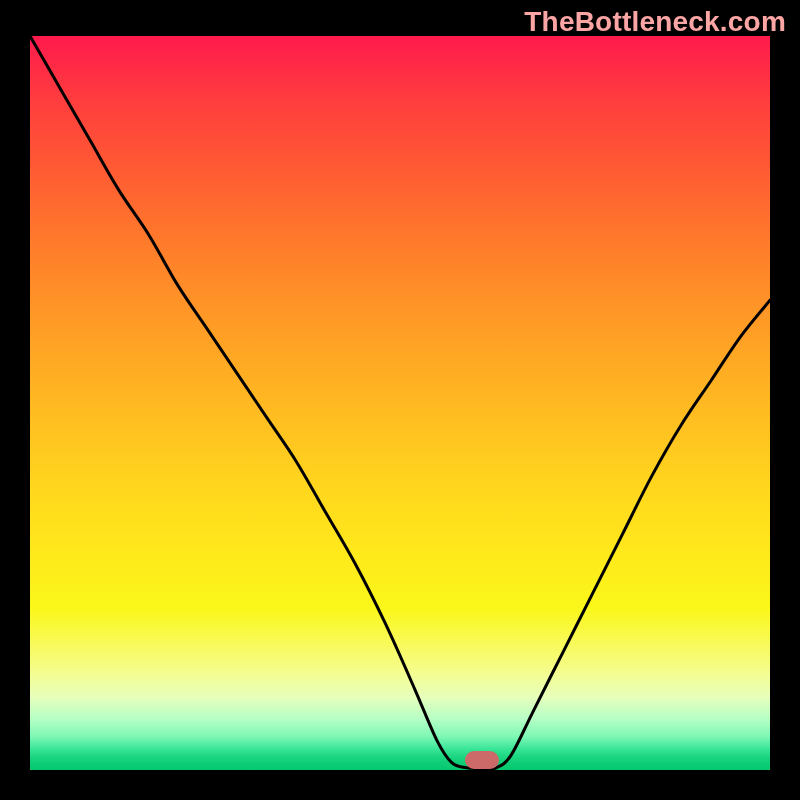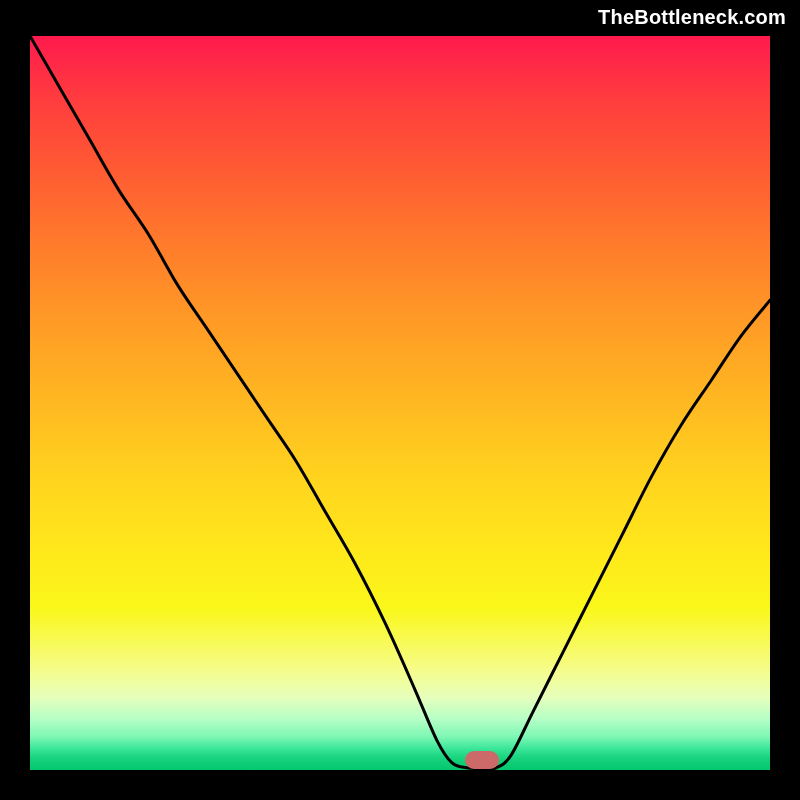--- a/index.html
+++ b/index.html
@@ -2,22 +2,22 @@
 <html><head>
 <meta charset="utf-8">
 <style>
   * { margin: 0; padding: 0; box-sizing: border-box; }
   html, body { width: 800px; height: 800px; overflow: hidden; background: #000; }
   .stage { position: relative; width: 800px; height: 800px; background: #000; }
   .watermark {
     position: absolute;
     top: 6px; right: 14px;
     font-family: Arial, Helvetica, sans-serif;
-    font-size: 20px;
-    color: #ffffff;
+    font-size: 28px;
+    color: #fca5a5;
     letter-spacing: 0.2px;
     font-weight: 600;
   }
   .plot {
     position: absolute;
     left: 30px; right: 30px;
     top: 36px; bottom: 30px;
     overflow: hidden;
   }
   .gradient {

